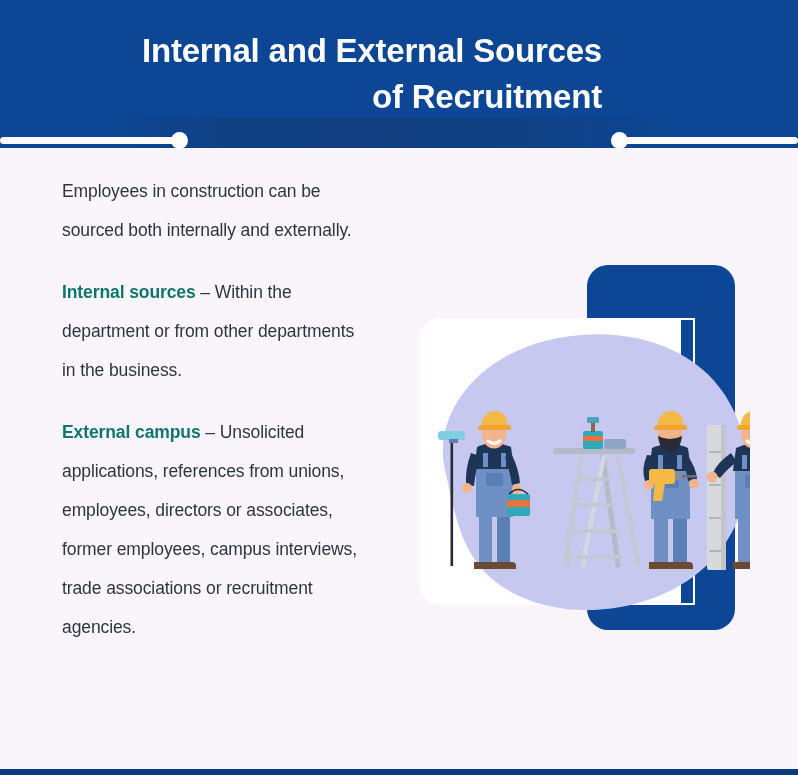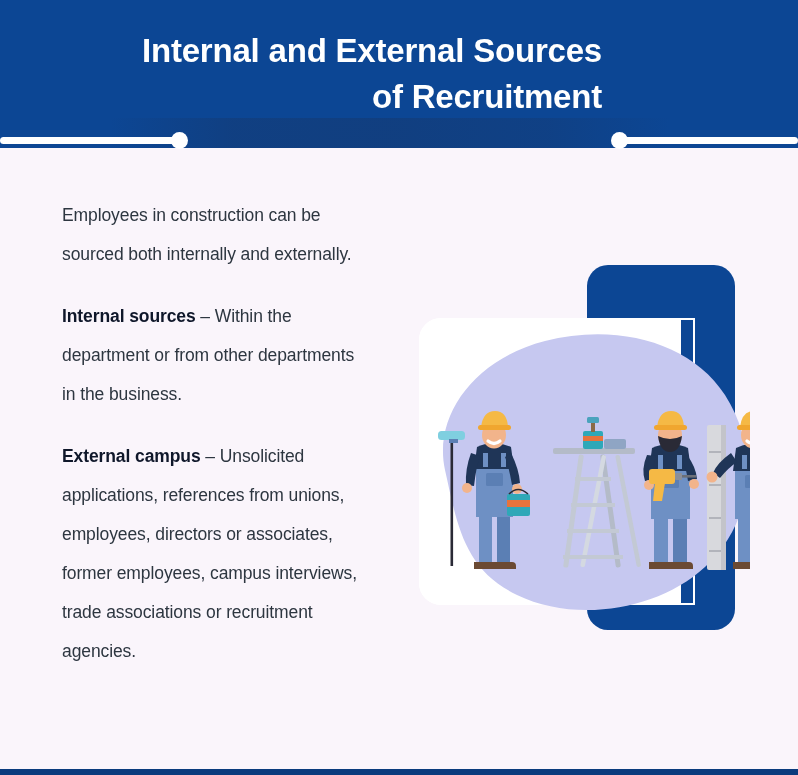--- a/index.html
+++ b/index.html
@@ -73,32 +73,32 @@
     border-radius: 50%;
     top: 132px;
   }
   #deco-dot-left  { left: 171px; }
   #deco-dot-right { left: 611px; }
 
   
   #text-column {
     position: absolute;
     left: 62px;
-    top: 196px;
+    top: 172px;
     width: 300px;
   }
   .body-paragraph {
     color: #2d3640;
     font-size: 17.5px;
     line-height: 39px;
     margin: 0 0 23px 0;
     letter-spacing: -0.1px;
   }
   .body-paragraph:last-child { margin-bottom: 0; }
-  .lead-term { font-weight: bold; color: #0f172a; }
+  .lead-term { font-weight: bold; color: #0f766e; }
 
   
   #illustration {
     position: absolute;
     left: 405px;
     top: 255px;
     width: 345px;
     height: 390px;
   }
   #illo-navy-panel {

